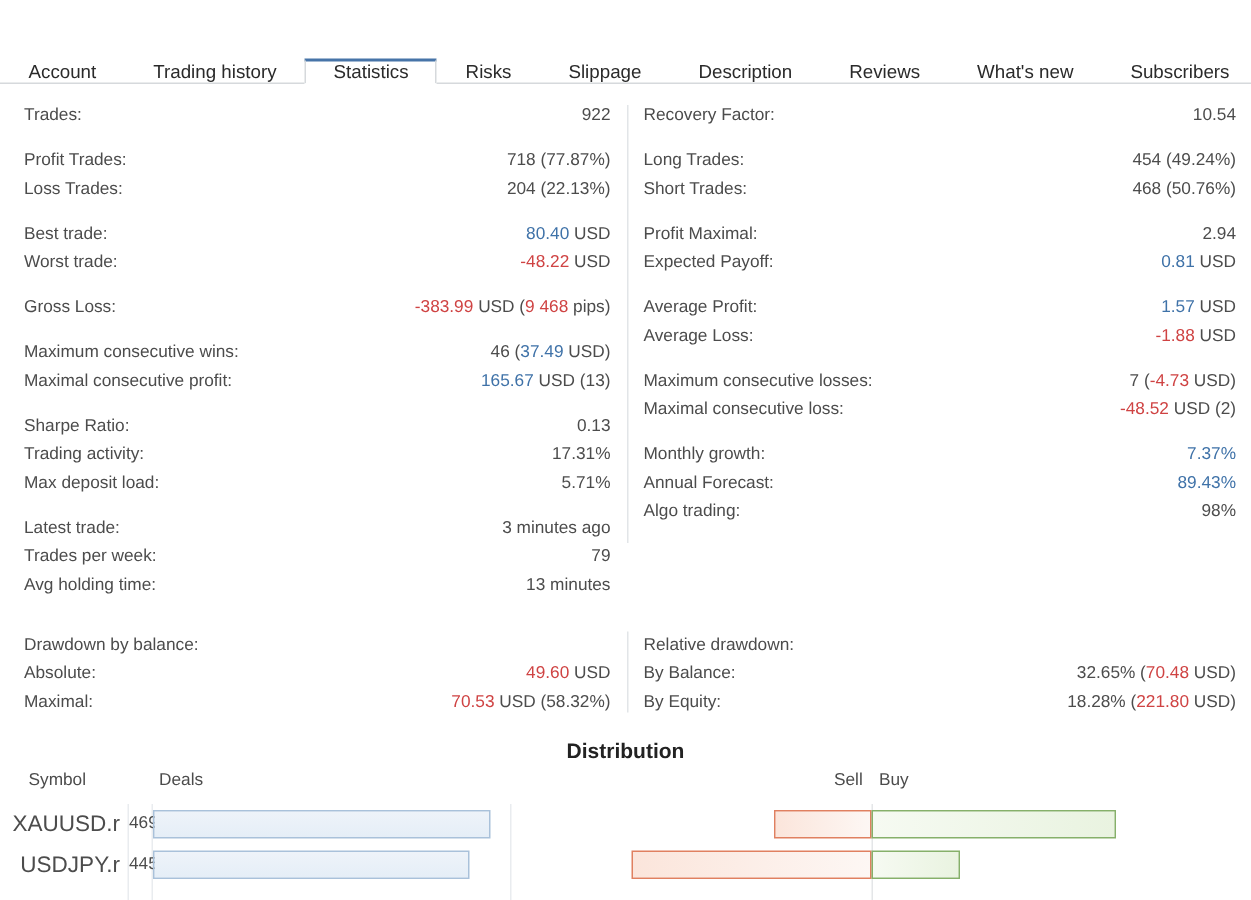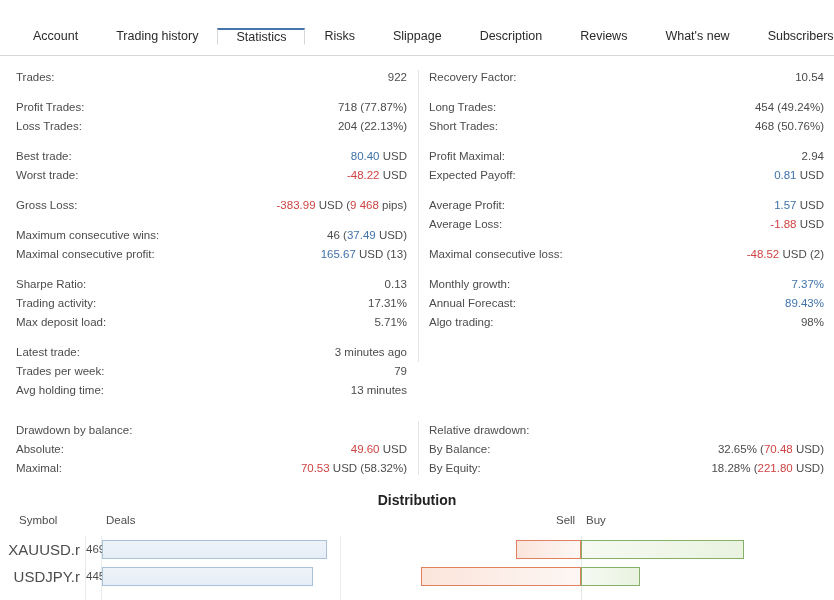--- a/index.html
+++ b/index.html
@@ -17,22 +17,21 @@
     position: relative;
   }
 
   
   .tabbar {
     position: relative;
     height: 40px;
     margin-top: 16px;
     border-bottom: 1px solid #d6d9dc;
     display: flex;
-    align-items: center;
-    padding-left: 14px;
+    align-items: flex-end;
     box-sizing: border-box;
   }
   .tab {
     display: flex;
     align-items: center;
     padding: 0 18px;
     font-size: 12.5px;
     color: #2a2a2a;
     cursor: pointer;
     border: 1px solid transparent;
@@ -331,20 +330,24 @@
           <div class="row">
             <span class="lbl">Average Profit:</span>
             <span class="val"><span class="blue">1.57</span> <span class="grey">USD</span></span>
           </div>
           <div class="row">
             <span class="lbl">Average Loss:</span>
             <span class="val"><span class="red">-1.88</span> <span class="grey">USD</span></span>
           </div>
         </div>
         <div class="grp">
+          <div class="row">
+            <span class="lbl">Maximum consecutive losses:</span>
+            <span class="val"><span class="grey">7</span> <span class="grey">(</span><span class="red">-4.73</span> <span class="grey">USD)</span></span>
+          </div>
           <div class="row">
             <span class="lbl">Maximal consecutive loss:</span>
             <span class="val"><span class="red">-48.52</span> <span class="grey">USD (2)</span></span>
           </div>
         </div>
         <div class="grp">
           <div class="row">
             <span class="lbl">Monthly growth:</span>
             <span class="val"><span class="blue">7.37%</span></span>
           </div>

